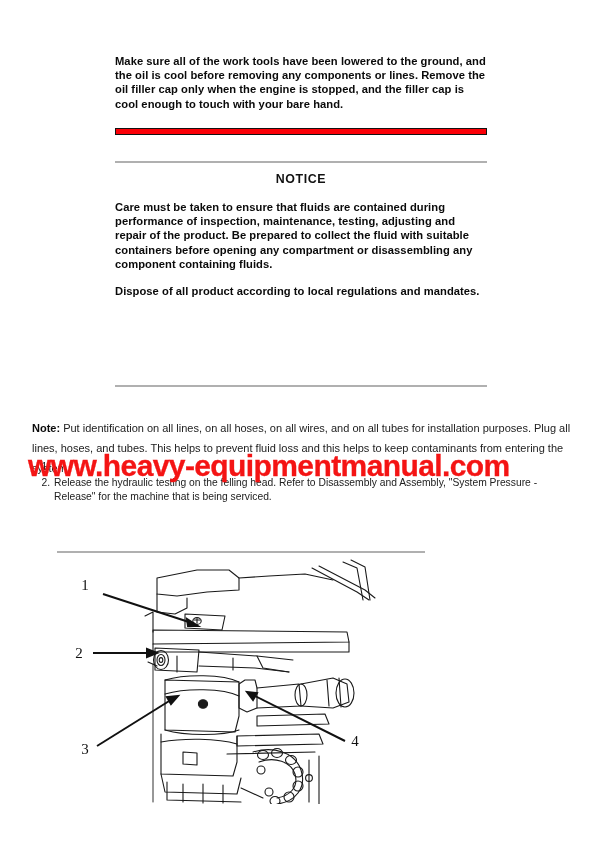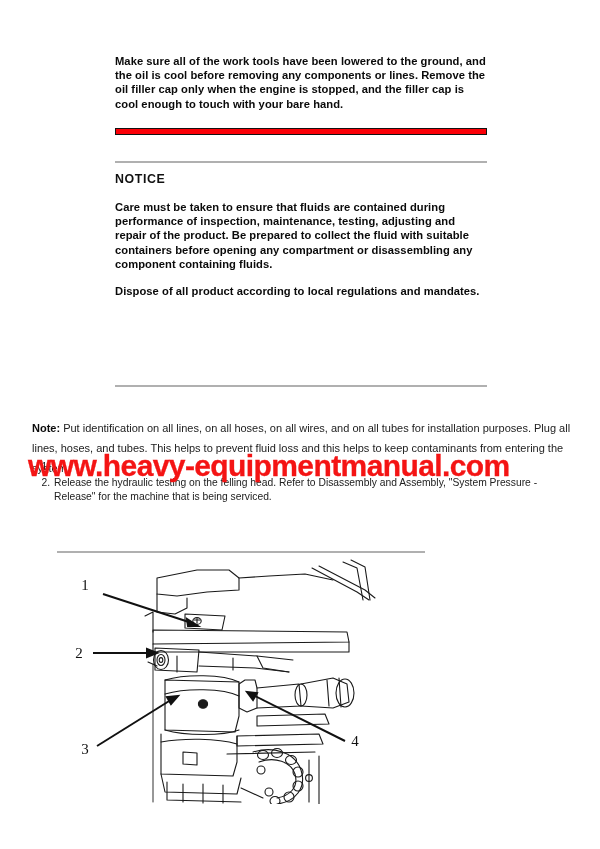--- a/index.html
+++ b/index.html
@@ -72,21 +72,21 @@
     left: 57px;
     top: 551px;
     width: 368px;
   }
 
   .notice-title {
     position: absolute;
     left: 115px;
     top: 172px;
     width: 372px;
-    text-align: left;
+    text-align: center;
     font-size: 12.4px;
     font-weight: bold;
     letter-spacing: 0.6px;
     color: #111111;
   }
 
   .notice-body {
     position: absolute;
     left: 115px;
     top: 200px;

